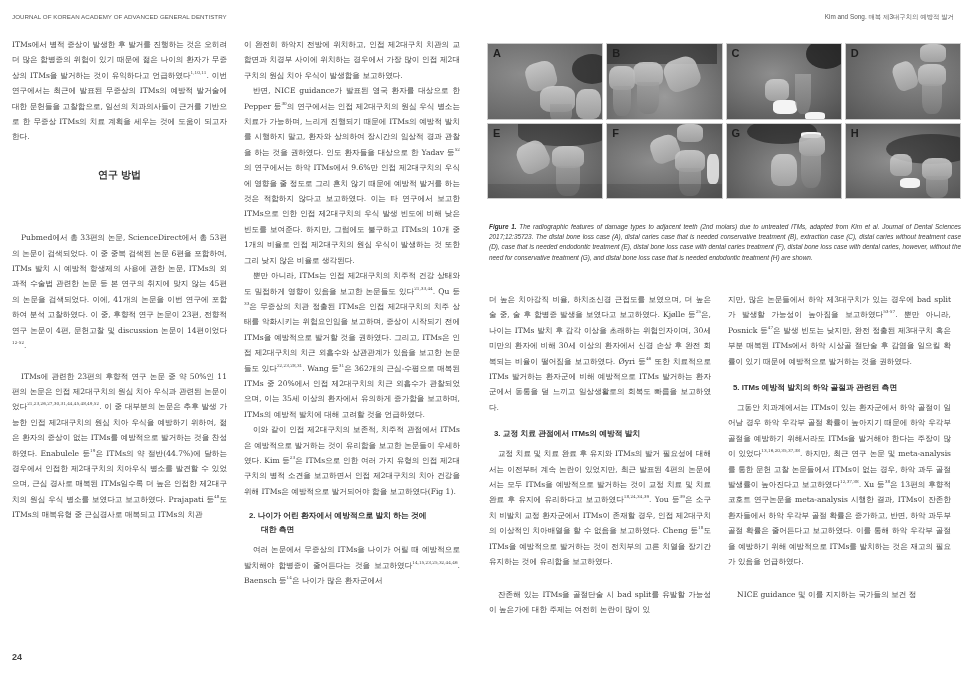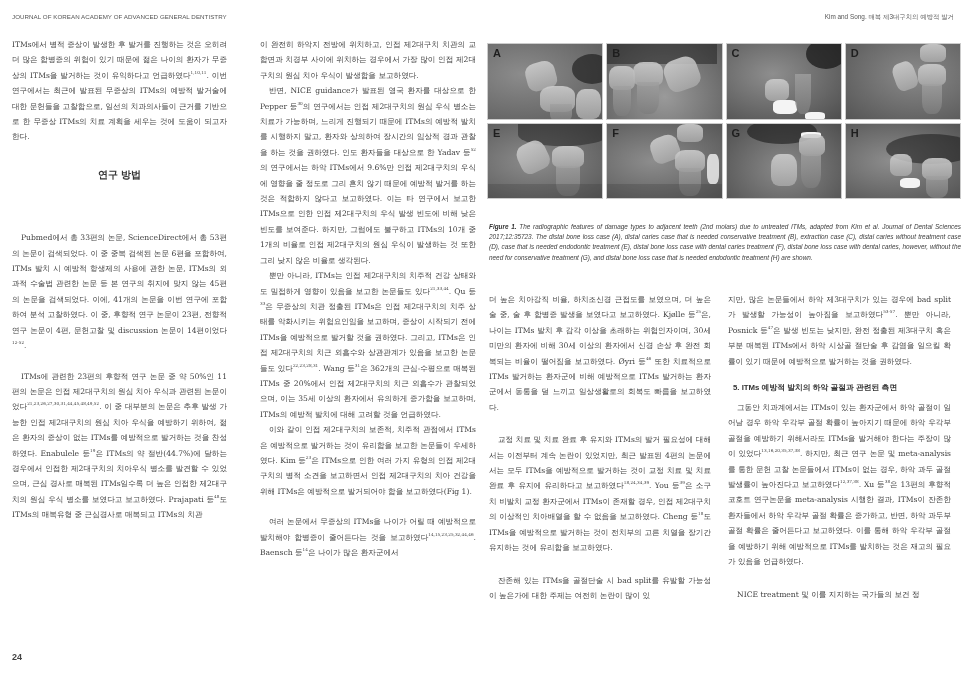--- a/index.html
+++ b/index.html
@@ -41,27 +41,28 @@
 
     <div style="height:26px;"></div>
     <div style="height:12px;"></div>
     <p class="ind"><span>Pubmed에서 총 33편의 논문, ScienceDirect에서 총 53편의 논문이 검색되었다. 이 중 중복 검색된 논문 6편을 포함하여, ITMs 발치 시 예방적 항생제의 사용에 관한 논문, ITMs의 외과적 수술법 관련한 논문 등 본 연구의 취지에 맞지 않는 45편의 논문을 검색되었다. 이에, 41개의 논문을 이번 연구에 포함하여 분석 고찰하였다. 이 중, 후향적 연구 논문이 23편, 전향적 연구 논문이 4편, 문헌고찰 및 discussion 논문이 14편이었다</span><sup>12-52</sup><span>.</span></p>
 
     <div style="height:10px;"></div>
     <div style="height:5px;"></div>
     <p class="ind"><span>ITMs에 관련한 23편의 후향적 연구 논문 중 약 50%인 11편의 논문은 인접 제2대구치의 원심 치아 우식과 관련된 논문이었다</span><sup>21,23,26,27,30,31,44,45,48,49,52</sup><span>. 이 중 대부분의 논문은 추후 발생 가능한 인접 제2대구치의 원심 치아 우식을 예방하기 위하여, 젊은 환자의 증상이 없는 ITMs를 예방적으로 발거하는 것을 찬성하였다. Enabulele 등</span><sup>19</sup><span>은 ITMs의 약 절반(44.7%)에 달하는 경우에서 인접한 제2대구치의 치아우식 병소를 발견할 수 있었으며, 근심 경사로 매복된 ITMs일수록 더 높은 인접한 제2대구치의 원심 우식 병소를 보였다고 보고하였다. Prajapati 등</span><sup>48</sup><span>도 ITMs의 매복유형 중 근심경사로 매복되고 ITMs의 치관</span></p>
   </div>
 
-  <div class="col" style="left:260px; top:37px; width:216px;">
+  <div class="col" style="left:244px; top:37px; width:216px;">
     <p>이 완전히 하악지 전방에 위치하고, 인접 제2대구치 치관의 교합면과 치경부 사이에 위치하는 경우에서 가장 많이 인접 제2대구치의 원심 치아 우식이 발생함을 보고하였다.</p>
     <p class="ind"><span>반면, NICE guidance가 발표된 영국 환자를 대상으로 한 Pepper 등</span><sup>30</sup><span>의 연구에서는 인접 제2대구치의 원심 우식 병소는 치료가 가능하며, 느리게 진행되기 때문에 ITMs의 예방적 발치를 시행하지 말고, 환자와 상의하여 장시간의 임상적 경과 관찰을 하는 것을 권하였다. 인도 환자들을 대상으로 한 Yadav 등</span><sup>52</sup><span>의 연구에서는 하악 ITMs에서 9.6%만 인접 제2대구치의 우식에 영향을 줄 정도로 그리 흔치 않기 때문에 예방적 발거를 하는 것은 적합하지 않다고 보고하였다. 이는 타 연구에서 보고한 ITMs으로 인한 인접 제2대구치의 우식 발생 빈도에 비해 낮은 빈도를 보여준다. 하지만, 그럼에도 불구하고 ITMs의 10개 중 1개의 비율로 인접 제2대구치의 원심 우식이 발생하는 것 또한 그리 낮지 않은 비율로 생각된다.</span></p>
     <p class="ind"><span>뿐만 아니라, ITMs는 인접 제2대구치의 치주적 건강 상태와도 밀접하게 영향이 있음을 보고한 논문들도 있다</span><sup>21,33,44</sup><span>. Qu 등</span><sup>33</sup><span>은 무증상의 치관 정출된 ITMs은 인접 제2대구치의 치주 상태를 악화시키는 위험요인임을 보고하며, 증상이 시작되기 전에 ITMs을 예방적으로 발거할 것을 권하였다. 그리고, ITMs은 인접 제2대구치의 치근 외흡수와 상관관계가 있음을 보고한 논문들도 있다</span><sup>22,23,28,31</sup><span>. Wang 등</span><sup>31</sup><span>은 362개의 근심-수평으로 매복된 ITMs 중 20%에서 인접 제2대구치의 치근 외흡수가 관찰되었으며, 이는 35세 이상의 환자에서 유의하게 증가함을 보고하며, ITMs의 예방적 발치에 대해 고려할 것을 언급하였다.</span></p>
     <p class="ind"><span>이와 같이 인접 제2대구치의 보존적, 치주적 관점에서 ITMs은 예방적으로 발거하는 것이 유리함을 보고한 논문들이 우세하였다. Kim 등</span><sup>23</sup><span>은 ITMs으로 인한 여러 가지 유형의 인접 제2대구치의 병적 소견을 보고하면서 인접 제2대구치의 치아 건강을 위해 ITMs은 예방적으로 발거되어야 함을 보고하였다(Fig 1).</span></p>
 
     <div style="height:10px;"></div>
+    <p class="sub-title"><span>2. 나이가 어린 환자에서 예방적으로 발치 하는 것에</span><span class="wrap2">대한 측면</span></p>
     <div style="height:5px;"></div>
     <p class="ind"><span>여러 논문에서 무증상의 ITMs을 나이가 어릴 때 예방적으로 발치해야 합병증이 줄어든다는 것을 보고하였다</span><sup>14,15,23,25,32,44,46</sup><span>. Baensch 등</span><sup>14</sup><span>은 나이가 많은 환자군에서</span></p>
   </div>
 
   <div class="page-number">24</div>
 </div>
 
 <div class="page-right">
   <div class="running-head-right">Kim and Song. 매복 제3대구치의 예방적 발거</div>
 
@@ -140,33 +141,34 @@
       <div class="root" style="left:80px; top:52px; width:22px; height:22px;"></div>
     </div>
   </div>
 
   <div class="figure-caption"><b>Figure 1.</b><span> The radiographic features of damage types to adjacent teeth (2nd molars) due to untreated ITMs, adapted from Kim et al. Journal of Dental Sciences 2017;12:35723. The distal bone loss case (A), distal caries case that is needed conservative treatment (B), extraction case (C), distal caries without treatment case (D), case that is needed endodontic treatment (E), distal bone loss case with dental caries treatment (F), distal bone loss case with dental caries, however, without the need for conservative treatment (G), and distal bone loss case that is needed endodontic treatment (H) are shown.</span></div>
 
   <div class="col" style="left:6px; top:292px; width:222px;">
     <p><span>더 높은 치아강직 비율, 하치조신경 근접도를 보였으며, 더 높은 술 중, 술 후 합병증 발생을 보였다고 보고하였다. Kjølle 등</span><sup>25</sup><span>은, 나이는 ITMs 발치 후 감각 이상을 초래하는 위험인자이며, 30세 미만의 환자에 비해 30세 이상의 환자에서 신경 손상 후 완전 회복되는 비율이 떨어짐을 보고하였다. Øyri 등</span><sup>46</sup><span> 또한 치료적으로 ITMs 발거하는 환자군에 비해 예방적으로 ITMs 발거하는 환자군에서 동통을 덜 느끼고 일상생활로의 회복도 빠름을 보고하였다.</span></p>
 
     <div style="height:12px;"></div>
+    <p class="sub-title">3. 교정 치료 관점에서 ITMs의 예방적 발치</p>
     <div style="height:5px;"></div>
     <p class="ind"><span>교정 치료 및 치료 완료 후 유지와 ITMs의 발거 필요성에 대해서는 이전부터 계속 논란이 있었지만, 최근 발표된 4편의 논문에서는 모두 ITMs을 예방적으로 발거하는 것이 교정 치료 및 치료 완료 후 유지에 유리하다고 보고하였다</span><sup>18,24,34,39</sup><span>. You 등</span><sup>39</sup><span>은 소구치 비발치 교정 환자군에서 ITMs이 존재할 경우, 인접 제2대구치의 이상적인 치아배열을 할 수 없음을 보고하였다. Cheng 등</span><sup>18</sup><span>도 ITMs을 예방적으로 발거하는 것이 전치부의 고른 치열을 장기간 유지하는 것에 유리함을 보고하였다.</span></p>
 
     <div style="height:12px;"></div>
     <div style="height:5px;"></div>
     <p class="ind">잔존해 있는 ITMs을 골절단술 시 bad split를 유발할 가능성이 높은가에 대한 주제는 여전히 논란이 많이 있</p>
   </div>
 
   <div class="col" style="left:245px; top:292px; width:223px;">
     <p><span>지만, 많은 논문들에서 하악 제3대구치가 있는 경우에 bad split가 발생할 가능성이 높아짐을 보고하였다</span><sup>53-57</sup><span>. 뿐만 아니라, Posnick 등</span><sup>47</sup><span>은 발생 빈도는 낮지만, 완전 정출된 제3대구치 혹은 부분 매복된 ITMs에서 하악 시상골 절단술 후 감염을 일으킬 확률이 있기 때문에 예방적으로 발거하는 것을 권하였다.</span></p>
 
     <div style="height:12px;"></div>
     <p class="sub-title">5. ITMs 예방적 발치의 하악 골절과 관련된 측면</p>
     <div style="height:5px;"></div>
     <p class="ind"><span>그동안 치과계에서는 ITMs이 있는 환자군에서 하악 골절이 일어날 경우 하악 우각부 골절 확률이 높아지기 때문에 하악 우각부 골절을 예방하기 위해서라도 ITMs을 발거해야 한다는 주장이 많이 있었다</span><sup>13,16,20,35,37,38</sup><span>. 하지만, 최근 연구 논문 및 meta-analysis를 통한 문헌 고찰 논문들에서 ITMs이 없는 경우, 하악 과두 골절 발생률이 높아진다고 보고하였다</span><sup>12,37,38</sup><span>. Xu 등</span><sup>38</sup><span>은 13편의 후향적 코호트 연구논문을 meta-analysis 시행한 결과, ITMs이 잔존한 환자들에서 하악 우각부 골절 확률은 증가하고, 반면, 하악 과두부 골절 확률은 줄어든다고 보고하였다. 이를 통해 하악 우각부 골절을 예방하기 위해 예방적으로 ITMs를 발치하는 것은 재고의 필요가 있음을 언급하였다.</span></p>
 
     <div style="height:12px;"></div>
     <div style="height:5px;"></div>
-    <p class="ind">NICE treatment 및 이를 지지하는 국가들의 보건 정</p>
+    <p class="ind">NICE guidance 및 이를 지지하는 국가들의 보건 정</p>
   </div>
 </div>
 
 </body></html>

